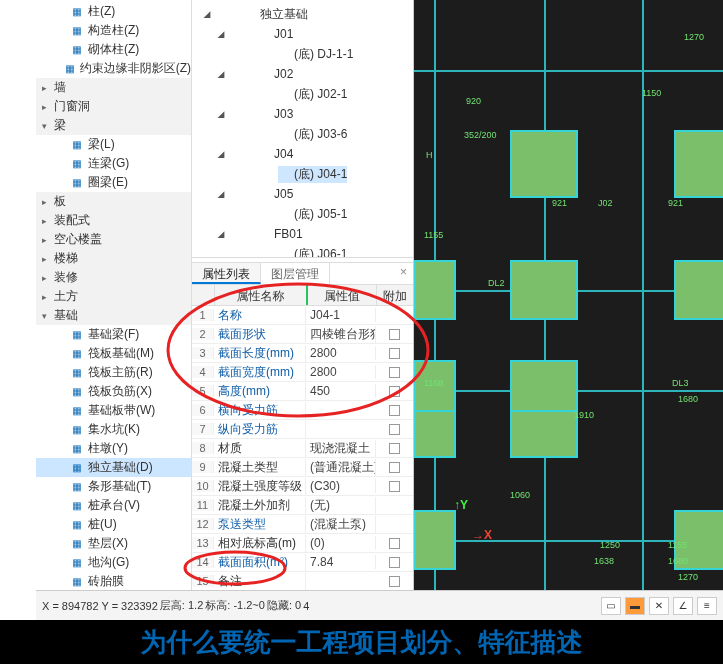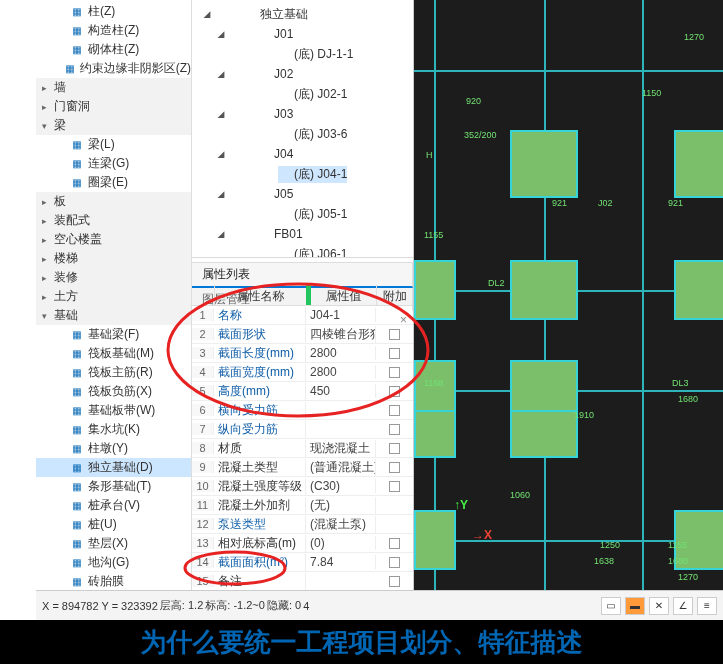--- a/index.html
+++ b/index.html
@@ -26,28 +26,28 @@
 .outline-hdr { height: 4px; }
 .node { display: flex; align-items: center; height: 20px; cursor: pointer; }
 .node .tw { width: 10px; color: #555; font-size: 9px; text-align: center; }
 .node .lab { padding-left: 16px; margin-left: 32px; }
 .node.sel .lab { background: #cfe6ff; }
 .node.d0 { padding-left: 10px; }
 .node.d1 { padding-left: 24px; }
 .node.d2 { padding-left: 44px; }
 
 
-.prop-tabs { display: flex; height: 22px; border-top: 1px solid #ddd; margin-top: 4px; flex-direction: column; }
+.prop-tabs { display: flex; height: 22px; border-top: 1px solid #ddd; margin-top: 4px; }
 .prop-tab { padding: 3px 10px; font-size: 12px; color: #666; border-right: 1px solid #ddd; cursor: pointer; }
 .prop-tab.act { background: #f6f6f6; color: #222; border-bottom: 2px solid #0078d7; }
 .close-x { margin-left: auto; padding: 2px 6px; color: #888; cursor: pointer; }
 .prop-head { display: flex; height: 22px; background: #f3f3f3; border-top: 1px solid #ddd; border-bottom: 1px solid #ddd; }
 .ph-num { width: 22px; }
 .ph-name { flex: 0 0 92px; border-left: 1px solid #ddd; padding: 3px 4px; text-align: center; }
-.ph-val  { flex: 0 0 70px; border-left: 5px solid #22c55e; padding: 3px 4px; text-align: center; }
+.ph-val  { flex: 0 0 70px; border-left: 2px solid #22c55e; padding: 3px 4px; text-align: center; }
 .ph-add  { flex: 1; border-left: 1px solid #ddd; padding: 3px 4px; text-align: center; }
 .prop-body { }
 .prow { display: flex; height: 19px; border-bottom: 1px solid #eee; align-items: center; }
 .prow .pn { width: 22px; text-align: center; color: #666; background: #f8f8f8; border-right: 1px solid #eee; font-size: 11px; }
 .prow .pk { flex: 0 0 92px; padding: 0 4px; color: #105ea8; border-right: 1px solid #eee; white-space: nowrap; overflow: hidden; }
 .prow .pk.plain { color: #333; }
 .prow .pv { flex: 0 0 70px; padding: 0 4px; color: #444; border-right: 1px solid #eee; white-space: nowrap; overflow: hidden; }
 .prow .pa { flex: 1; display: flex; justify-content: center; }
 .prow .pa .cb { width: 11px; height: 11px; border: 1px solid #999; background: #fff; }
 .prow.grp .pk { color: #333; font-weight: normal; }

